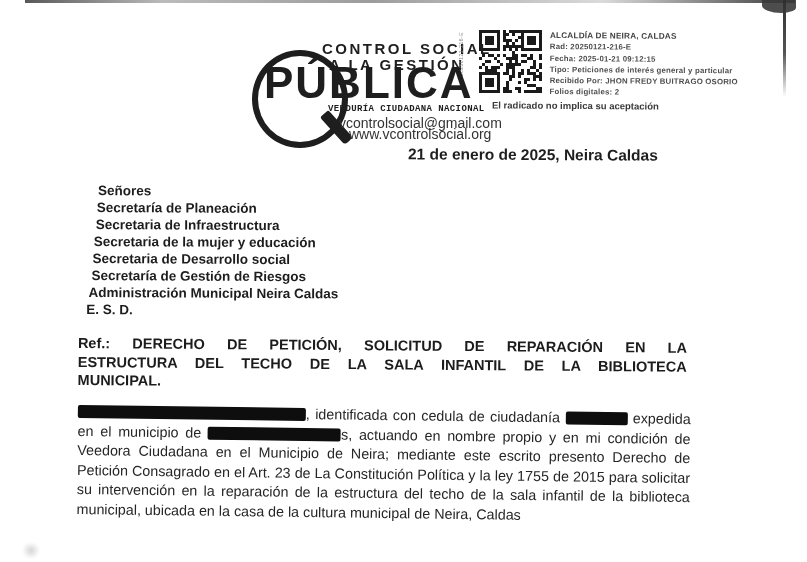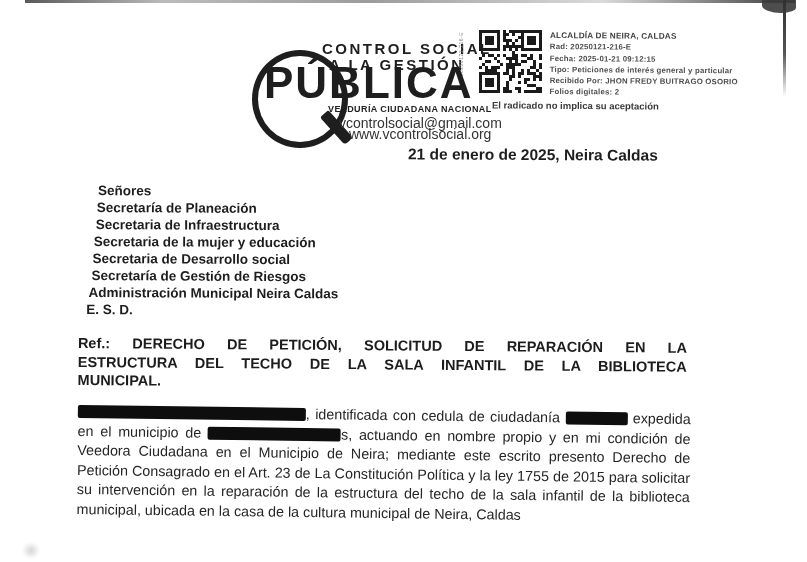--- a/index.html
+++ b/index.html
@@ -16,21 +16,21 @@
     background:linear-gradient(180deg,#2f2f2f 0%,#555 55%,rgba(120,120,120,0) 100%);}
   .scan-smudge{position:absolute;left:22px;top:542px;width:18px;height:17px;border-radius:50%;
     background:radial-gradient(ellipse at center,#b5b5b5 0%,rgba(200,200,200,0) 70%);opacity:.6;filter:blur(1px);}
   
   .lens{position:absolute;left:252px;top:50px;width:84px;height:86px;border:6px solid var(--ink);border-radius:50%;}
   .handle{position:absolute;left:331px;top:109px;width:11px;height:37px;background:var(--ink);
     border-radius:2px 2px 4px 4px;transform:rotate(-42deg);}
   .logo-top1{position:absolute;left:322px;top:40px;font-size:15px;font-weight:bold;letter-spacing:2.5px;white-space:nowrap;}
   .logo-top2{position:absolute;left:329px;top:56px;font-size:15px;font-weight:bold;letter-spacing:2.5px;white-space:nowrap;}
   .logo-word{position:absolute;left:264px;top:60px;font-size:44px;line-height:46px;font-weight:bold;letter-spacing:2px;white-space:nowrap;z-index:3;}
-  .logo-sub{position:absolute;left:328px;top:104px;font-size:9px;font-weight:bold;letter-spacing:.4px;white-space:nowrap;}
+  .logo-sub{position:absolute;left:328px;top:104px;font-size:9px;font-weight:bold;letter-spacing:.4px;white-space:nowrap;font-family:Liberation Mono, monospace;}
   .logo-mail{position:absolute;left:339px;top:115px;font-size:14px;white-space:nowrap;color:#333;}
   .logo-web{position:absolute;left:349px;top:126px;font-size:14px;white-space:nowrap;color:#333;}
   
   .qr{position:absolute;left:477px;top:29px;z-index:2;}
   .qr-side{position:absolute;left:458px;top:32px;font-size:5px;color:#888;writing-mode:vertical-rl;transform:rotate(180deg);letter-spacing:.5px;}
   .stamp{position:absolute;left:550px;top:30px;width:230px;transform:rotate(.4deg);transform-origin:left top;
     color:var(--stamp-ink,#4e4e4e);font-size:7.8px;font-weight:bold;line-height:11.3px;letter-spacing:.2px;}
   .stamp .entity{font-size:8.2px;color:#424242;}
   .disclaimer{position:absolute;left:492px;top:100px;font-size:9.5px;font-weight:bold;color:#3a3a3a;transform:rotate(.4deg);white-space:nowrap;}
   

